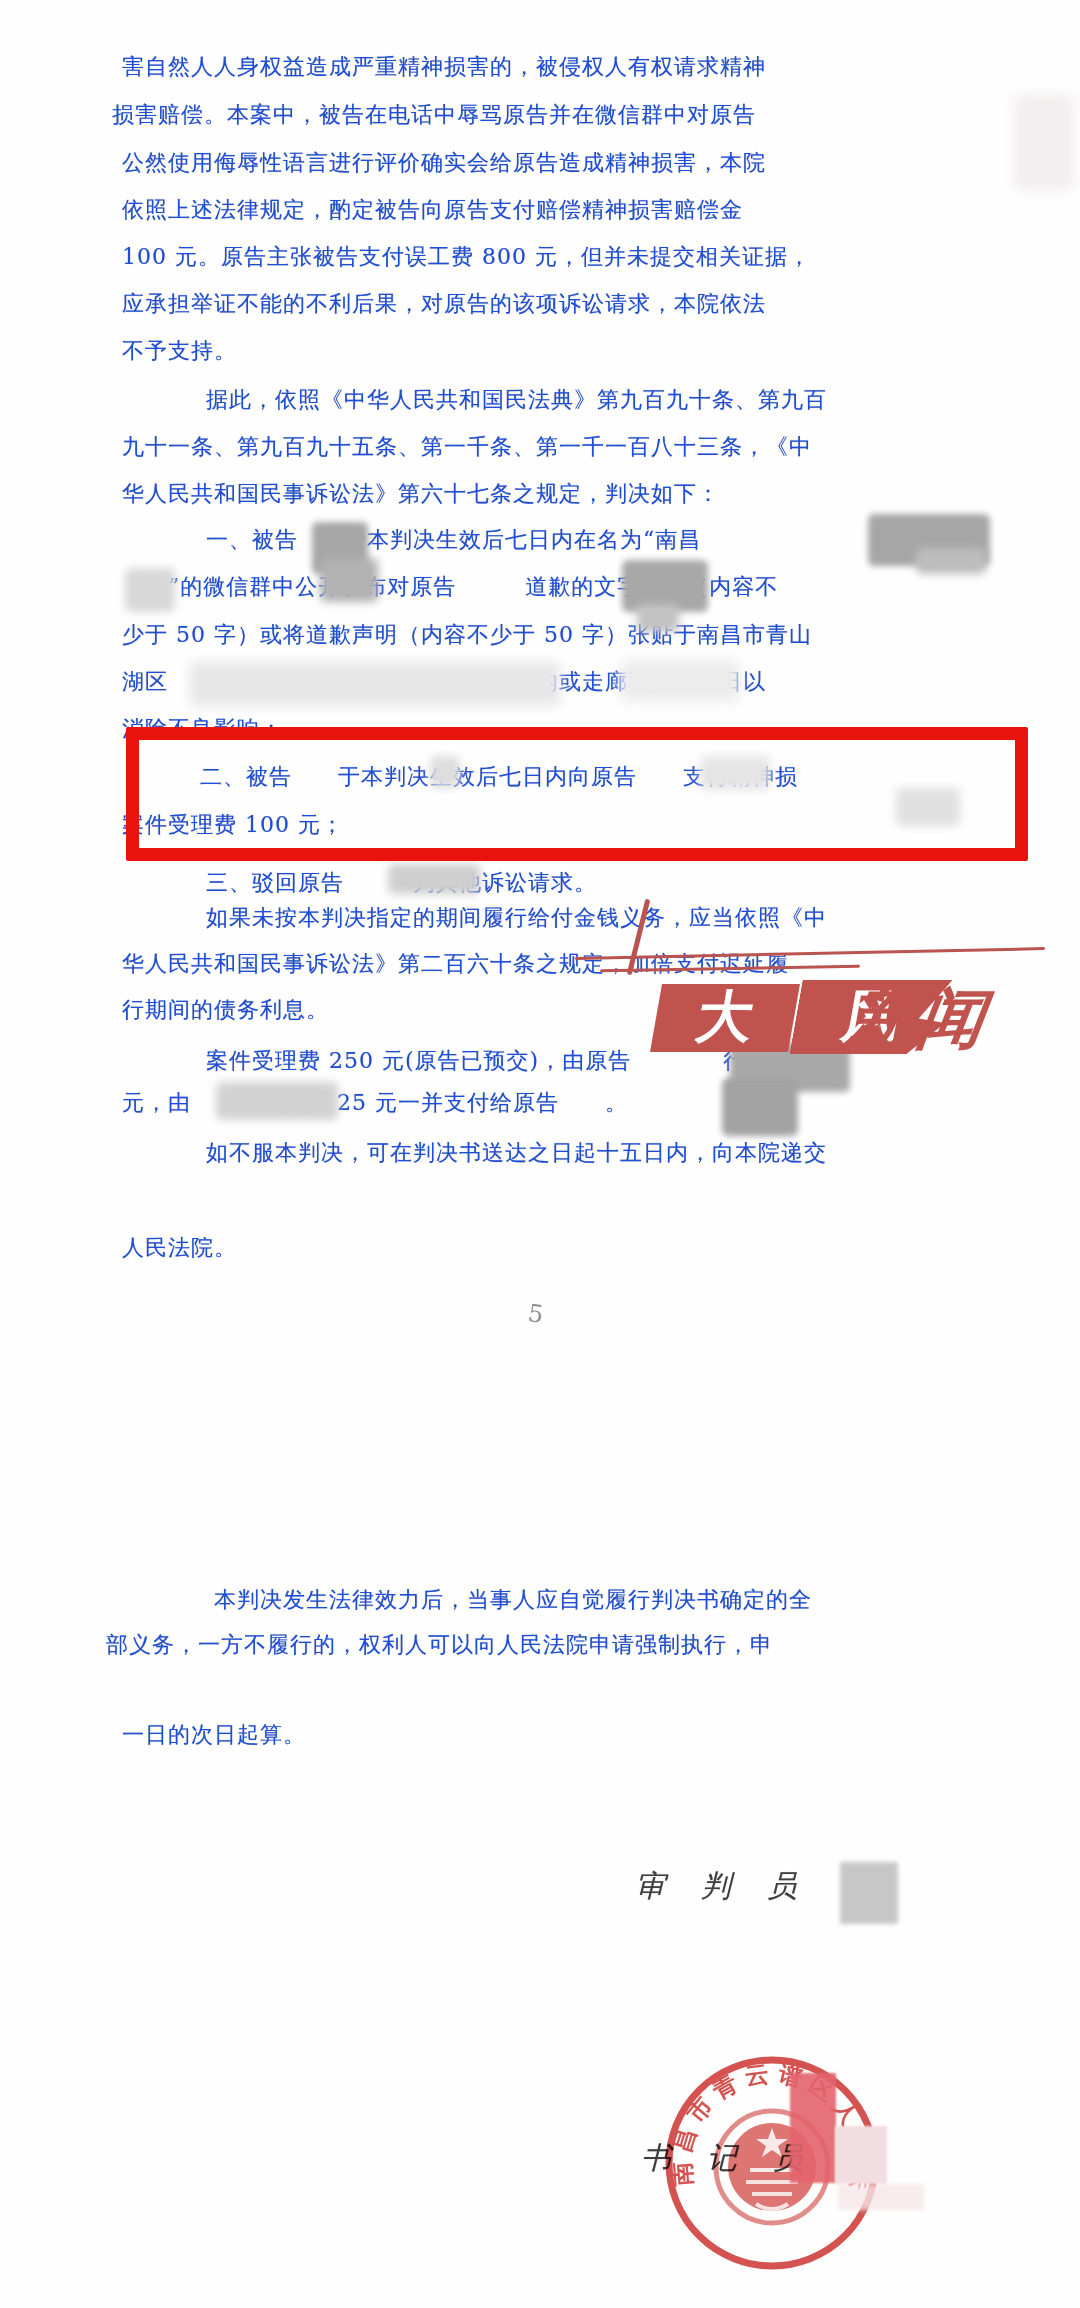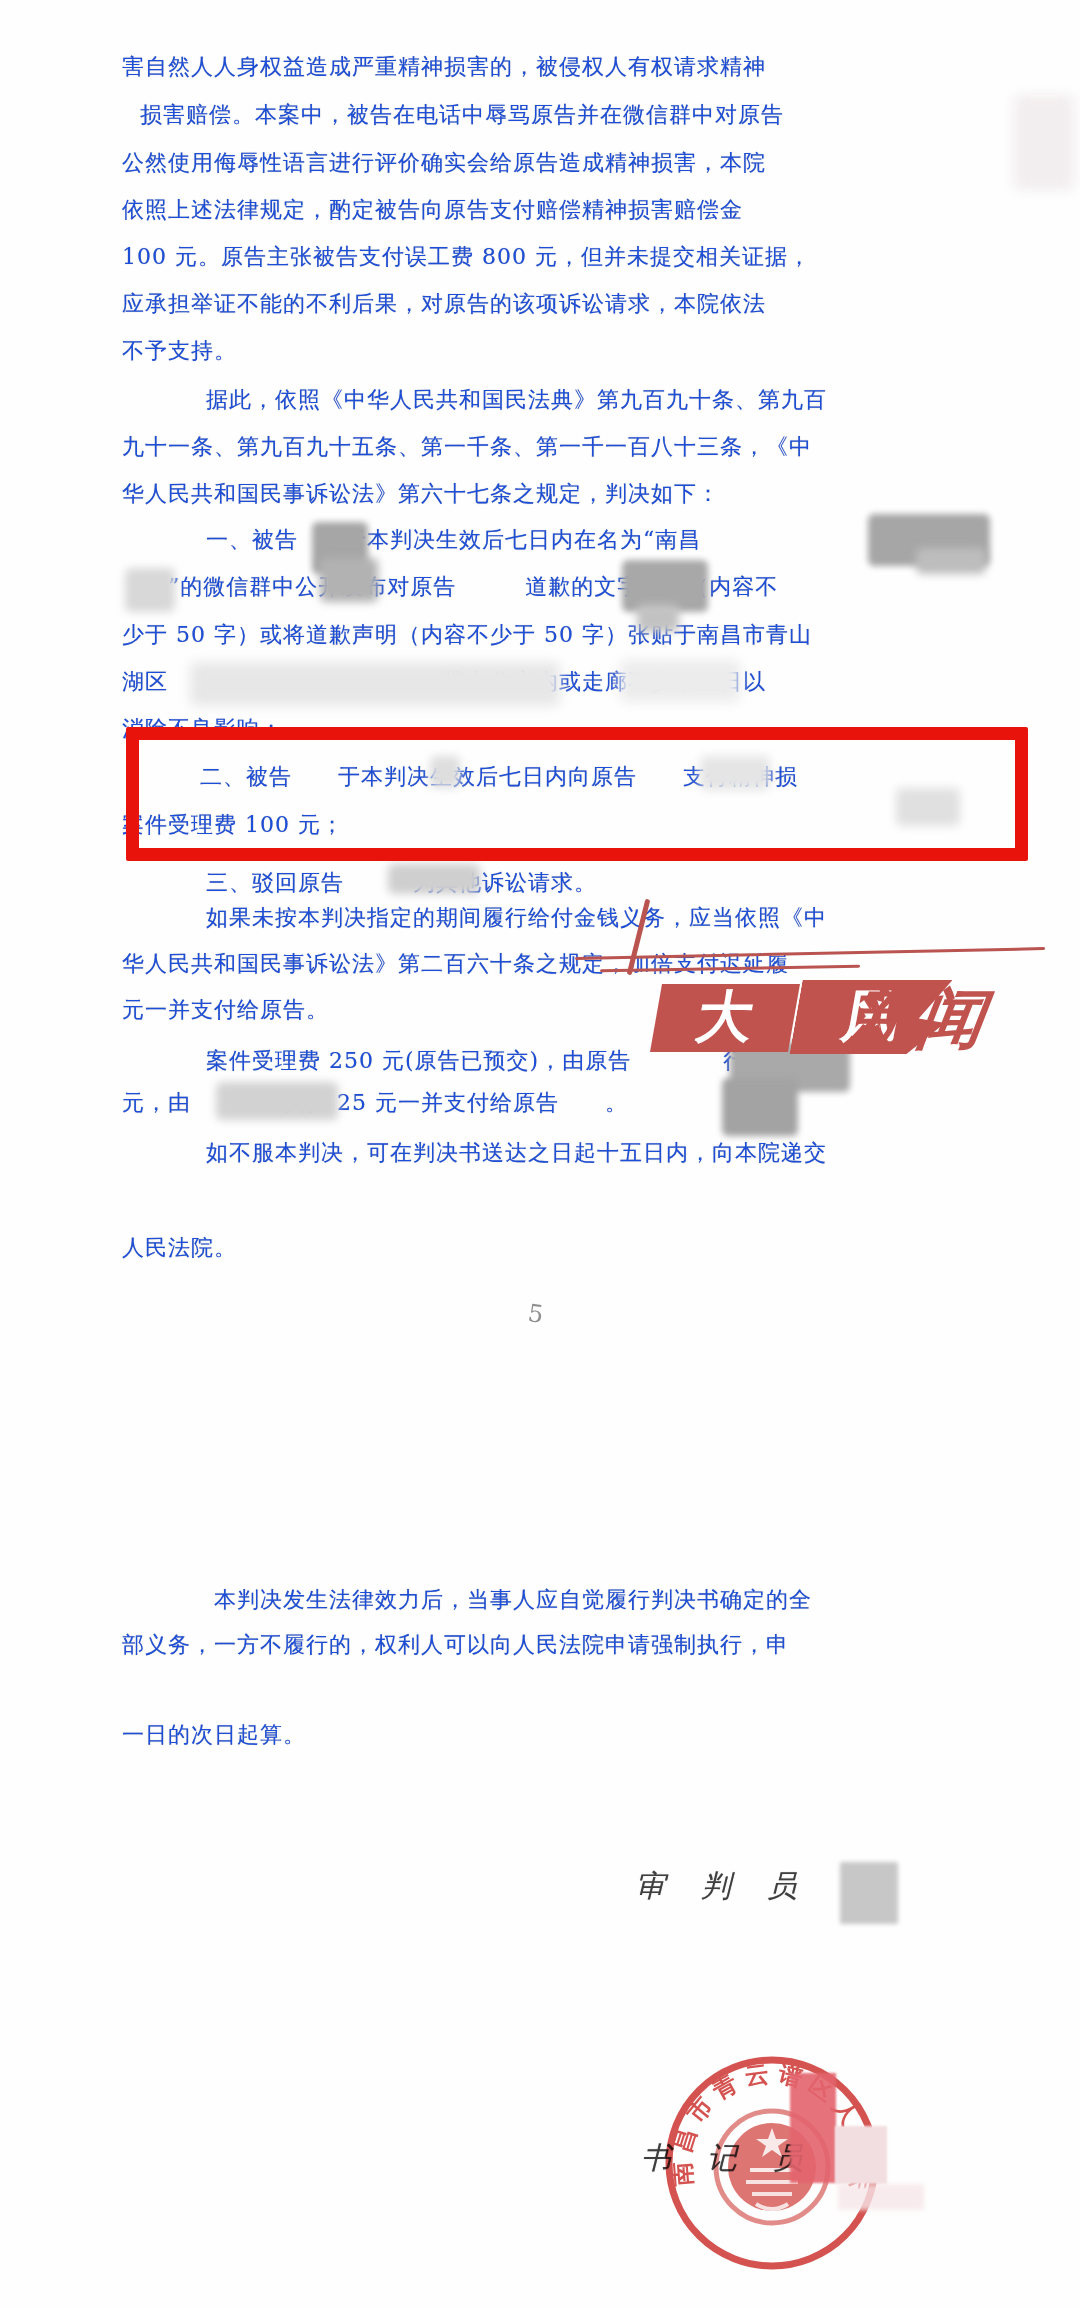--- a/index.html
+++ b/index.html
@@ -35,46 +35,46 @@
   #seal-wrap{position:absolute;left:652px;top:2042px;width:240px;height:266px;z-index:6;
              mix-blend-mode:multiply;}
   .seal-redact{position:absolute;z-index:7;}
 </style>
 </head>
 <body>
 
 <div id="page">
 
   <div class="line" style="left:122px;top:50px">害自然人人身权益造成严重精神损害的，被侵权人有权请求精神</div>
-  <div class="line" style="left:140px;top:98px">损害赔偿。本案中，被告在电话中辱骂原告并在微信群中对原告</div>
+  <div class="line" style="left:112px;top:98px">损害赔偿。本案中，被告在电话中辱骂原告并在微信群中对原告</div>
   <div class="line" style="left:122px;top:146px">公然使用侮辱性语言进行评价确实会给原告造成精神损害，本院</div>
   <div class="line" style="left:122px;top:193px">依照上述法律规定，酌定被告向原告支付赔偿精神损害赔偿金</div>
   <div class="line" style="left:122px;top:240px">100 元。原告主张被告支付误工费 800 元，但并未提交相关证据，</div>
   <div class="line" style="left:122px;top:287px">应承担举证不能的不利后果，对原告的该项诉讼请求，本院依法</div>
   <div class="line" style="left:122px;top:334px">不予支持。</div>
   <div class="line" style="left:206px;top:383px">据此，依照《中华人民共和国民法典》第九百九十条、第九百</div>
   <div class="line" style="left:122px;top:430px">九十一条、第九百九十五条、第一千条、第一千一百八十三条，《中</div>
   <div class="line" style="left:122px;top:477px">华人民共和国民事诉讼法》第六十七条之规定，判决如下：</div>
   <div class="line" style="left:206px;top:523px">一、被告　　于本判决生效后七日内在名为“南昌</div>
   <div class="line" style="left:122px;top:570px">　群”的微信群中公开发布对原告　　　道歉的文字内容（内容不</div>
   <div class="line" style="left:122px;top:618px">少于 50 字）或将道歉声明（内容不少于 50 字）张贴于南昌市青山</div>
   <div class="line" style="left:122px;top:665px">湖区　　　　　　　　　　　　楼办公室内或走廊不少于三日以</div>
   <div class="line" style="left:122px;top:712px">消除不良影响；</div>
   <div class="line" style="left:200px;top:760px">二、被告　　于本判决生效后七日内向原告　　支付精神损</div>
   <div class="line" style="left:122px;top:808px">案件受理费 100 元；</div>
   <div class="line" style="left:206px;top:866px">三、驳回原告　　　为其他诉讼请求。</div>
   <div class="line" style="left:206px;top:901px">如果未按本判决指定的期间履行给付金钱义务，应当依照《中</div>
   <div class="line" style="left:122px;top:947px">华人民共和国民事诉讼法》第二百六十条之规定，加倍支付迟延履</div>
-  <div class="line" style="left:122px;top:993px">元一并支付给原告。</div>
+  <div class="line" style="left:122px;top:993px">行期间的债务利息。</div>
   <div class="line" style="left:206px;top:1044px">案件受理费 250 元(原告已预交)，由原告　　　　行负担 225</div>
   <div class="line" style="left:122px;top:1086px">元，由　　　　负担 25 元一并支付给原告　　。</div>
   <div class="line" style="left:206px;top:1136px">如不服本判决，可在判决书送达之日起十五日内，向本院递交</div>
   <div class="line" style="left:122px;top:1231px">人民法院。</div>
   <div class="line" style="left:214px;top:1583px">本判决发生法律效力后，当事人应自觉履行判决书确定的全</div>
-  <div class="line" style="left:122px;top:1628px">部义务，一方不履行的，权利人可以向人民法院申请强制执行，申</div>
+  <div class="line" style="left:106px;top:1628px">部义务，一方不履行的，权利人可以向人民法院申请强制执行，申</div>
   <div class="line" style="left:122px;top:1718px">一日的次日起算。</div>
 
   <div class="page-mark">5</div>
 
   <div class="sig" style="left:635px;top:1866px">审　判　员</div>
   <div class="sig" style="left:641px;top:2138px">书　记　员</div>
 
   <div class="blob" style="left:312px;top:522px;width:56px;height:52px;background:#a6a6a6;filter:blur(3px)"></div>
   <div class="blob" style="left:320px;top:558px;width:58px;height:44px;background:#b2b2b2;filter:blur(4px)"></div>
   <div class="blob" style="left:868px;top:514px;width:122px;height:52px;background:#a6a6a6;filter:blur(3px)"></div>

